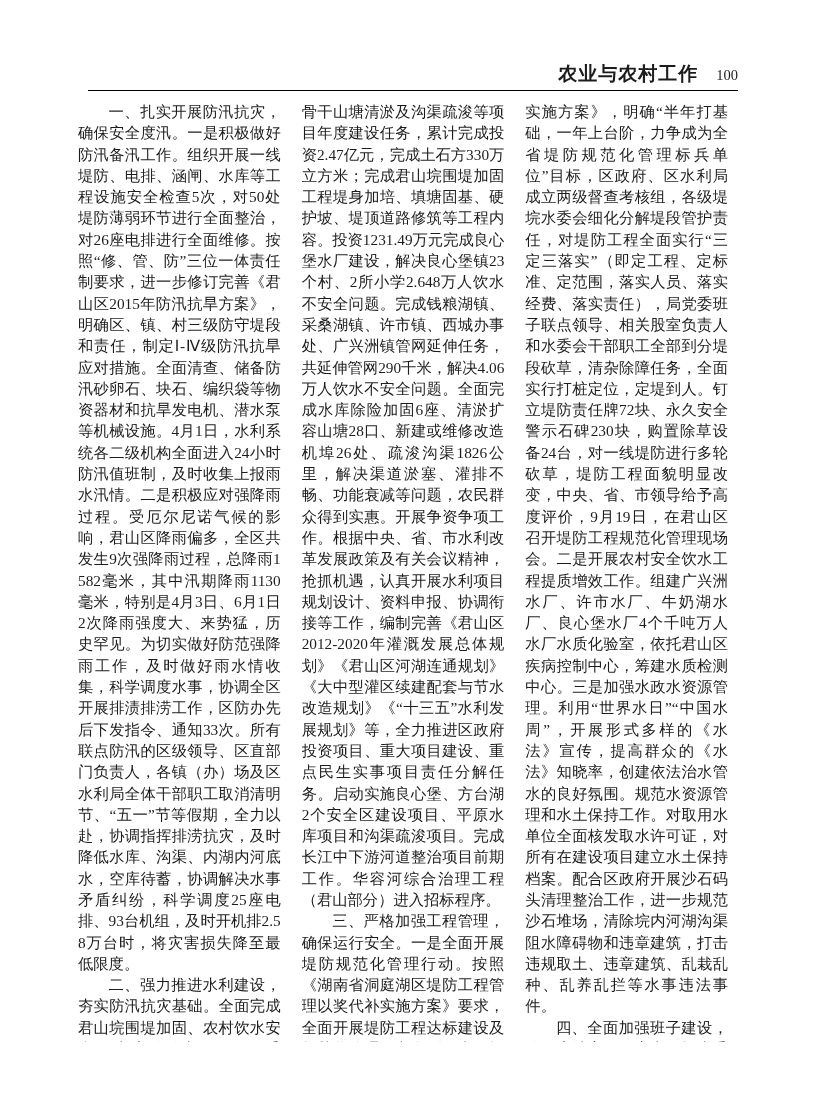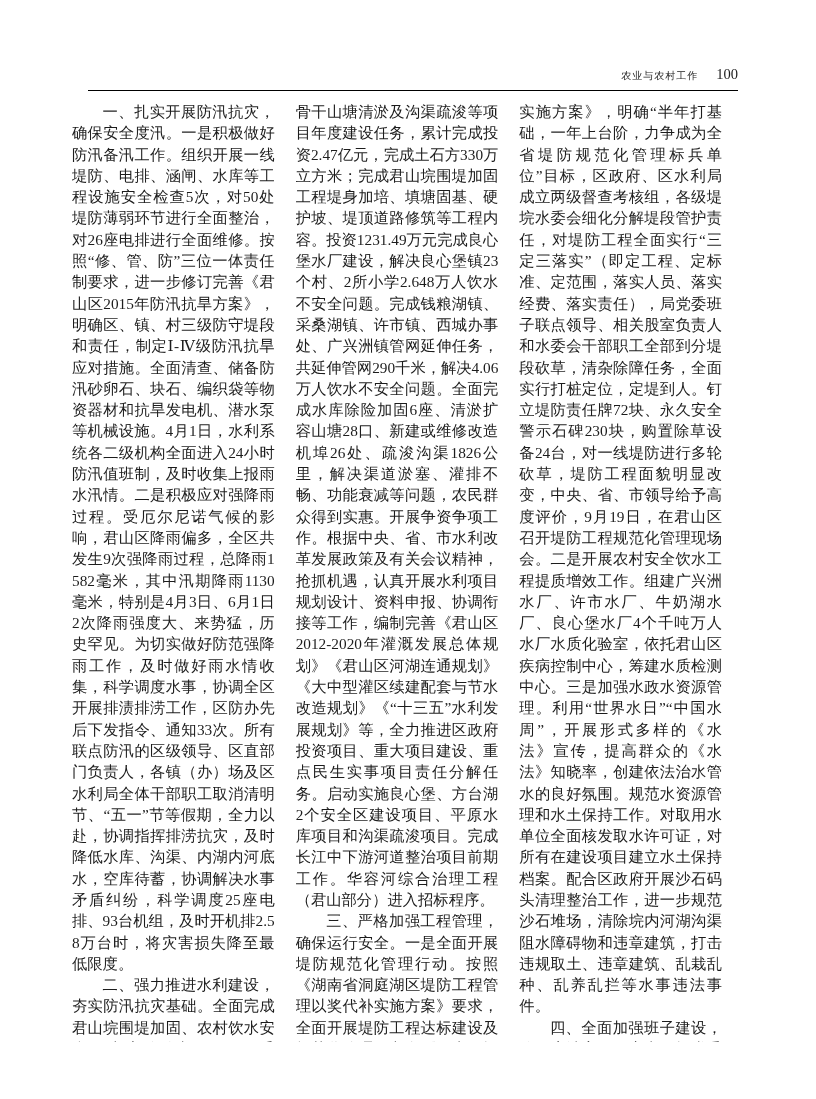--- a/index.html
+++ b/index.html
@@ -21,45 +21,46 @@
     top: 62px;
     left: 88px;
     width: 650px;
     height: 24px;
     line-height: 24px;
     text-align: right;
     white-space: nowrap;
   }
   .header-title {
     font-family: "Liberation Sans", "DejaVu Sans", sans-serif;
-    font-weight: normal;
-    font-size: 10px;
+    font-weight: bold;
+    font-size: 19px;
     letter-spacing: 1px;
   }
   .header-page {
     display: inline-block;
     margin-left: 18px;
     font-size: 14.5px;
     font-family: "Liberation Serif", "DejaVu Serif", serif;
   }
   .rule {
     position: absolute;
     top: 90px;
     left: 88px;
     width: 650px;
     border-top: 1.6px solid #000000;
   }
   .columns {
     position: absolute;
     top: 101px;
-    left: 72px;
+    left: 78px;
     width: 650px;
     height: 941px;
     display: flex;
     gap: 21px;
+    font-family: Liberation Serif, serif;
   }
   .col {
     flex: 1 1 0;
     min-width: 0;
     font-size: 15.3px;
     line-height: 21.3px;
     text-align: justify;
     text-justify: inter-ideograph;
     word-break: break-all;
     overflow: hidden;

